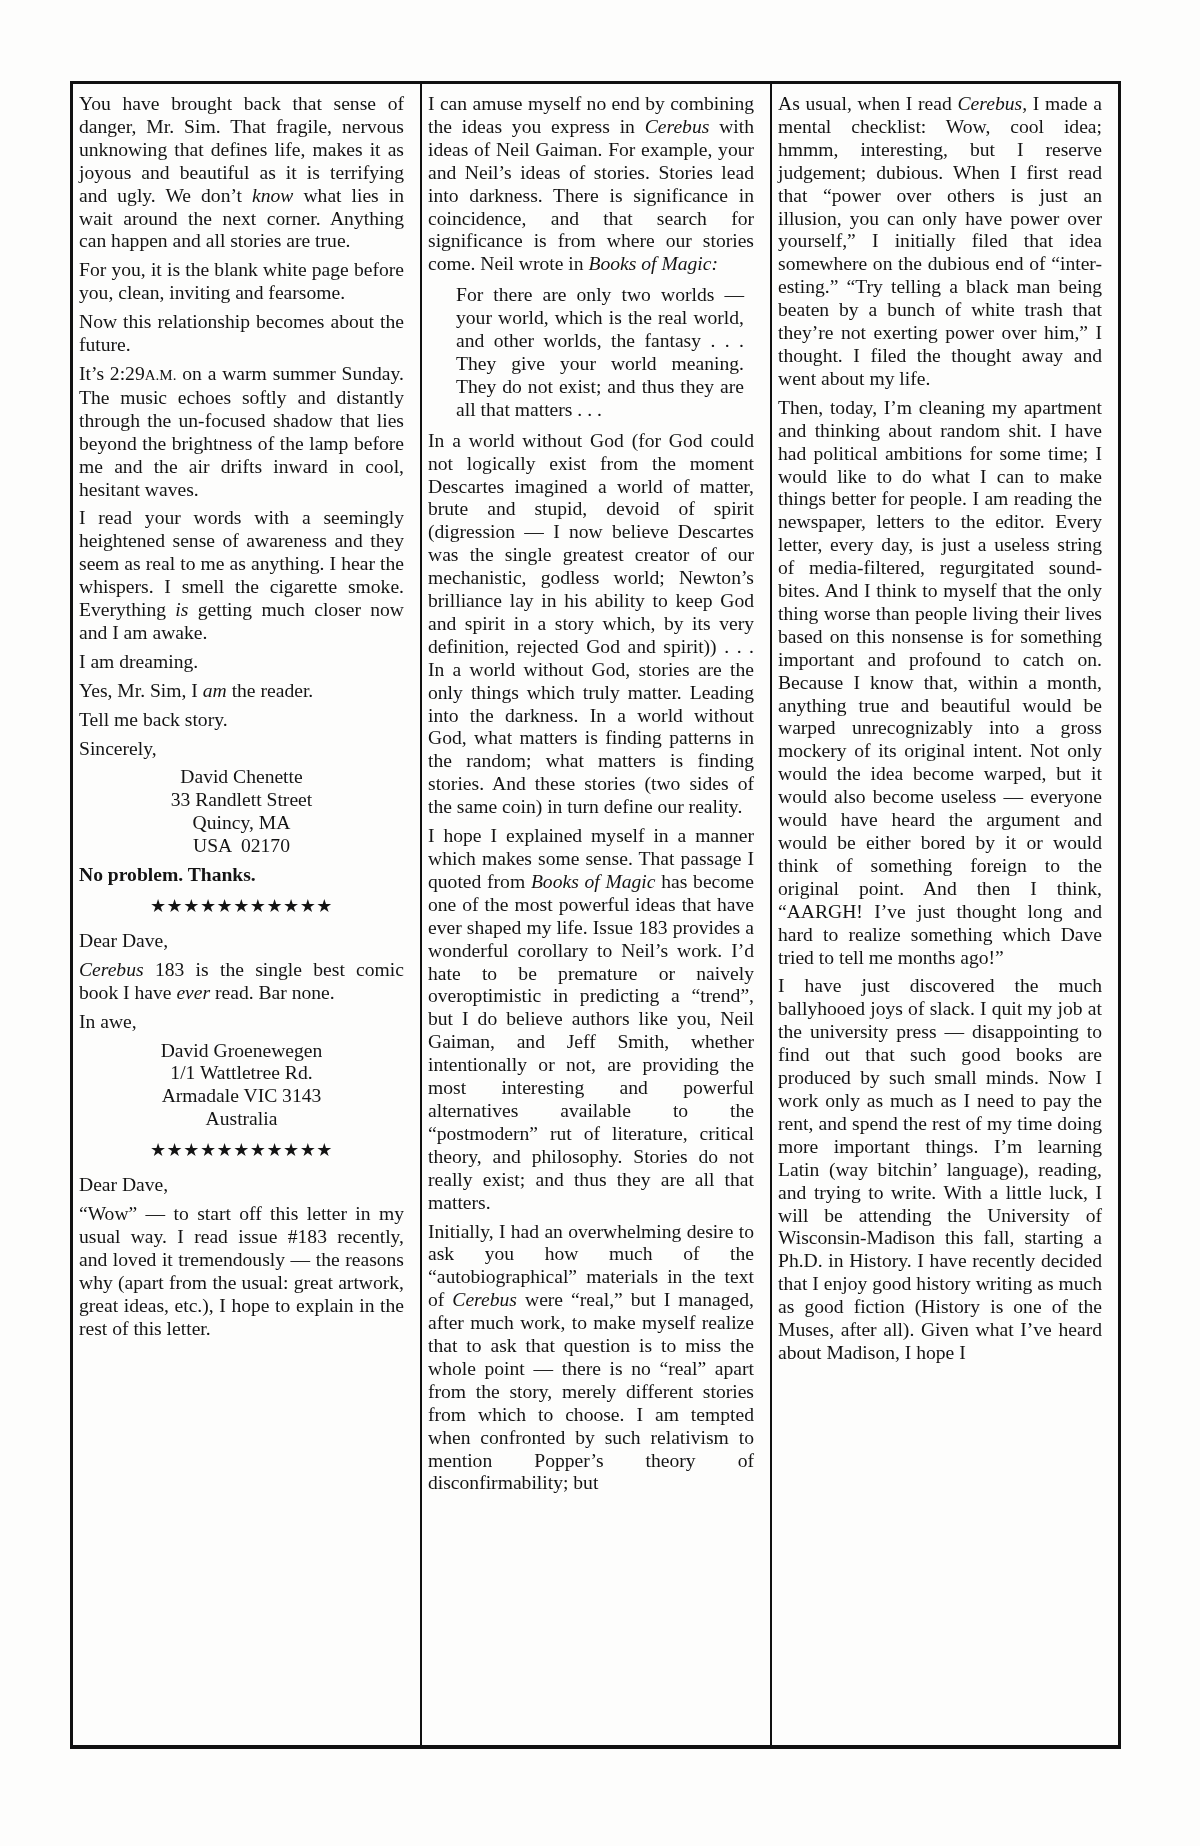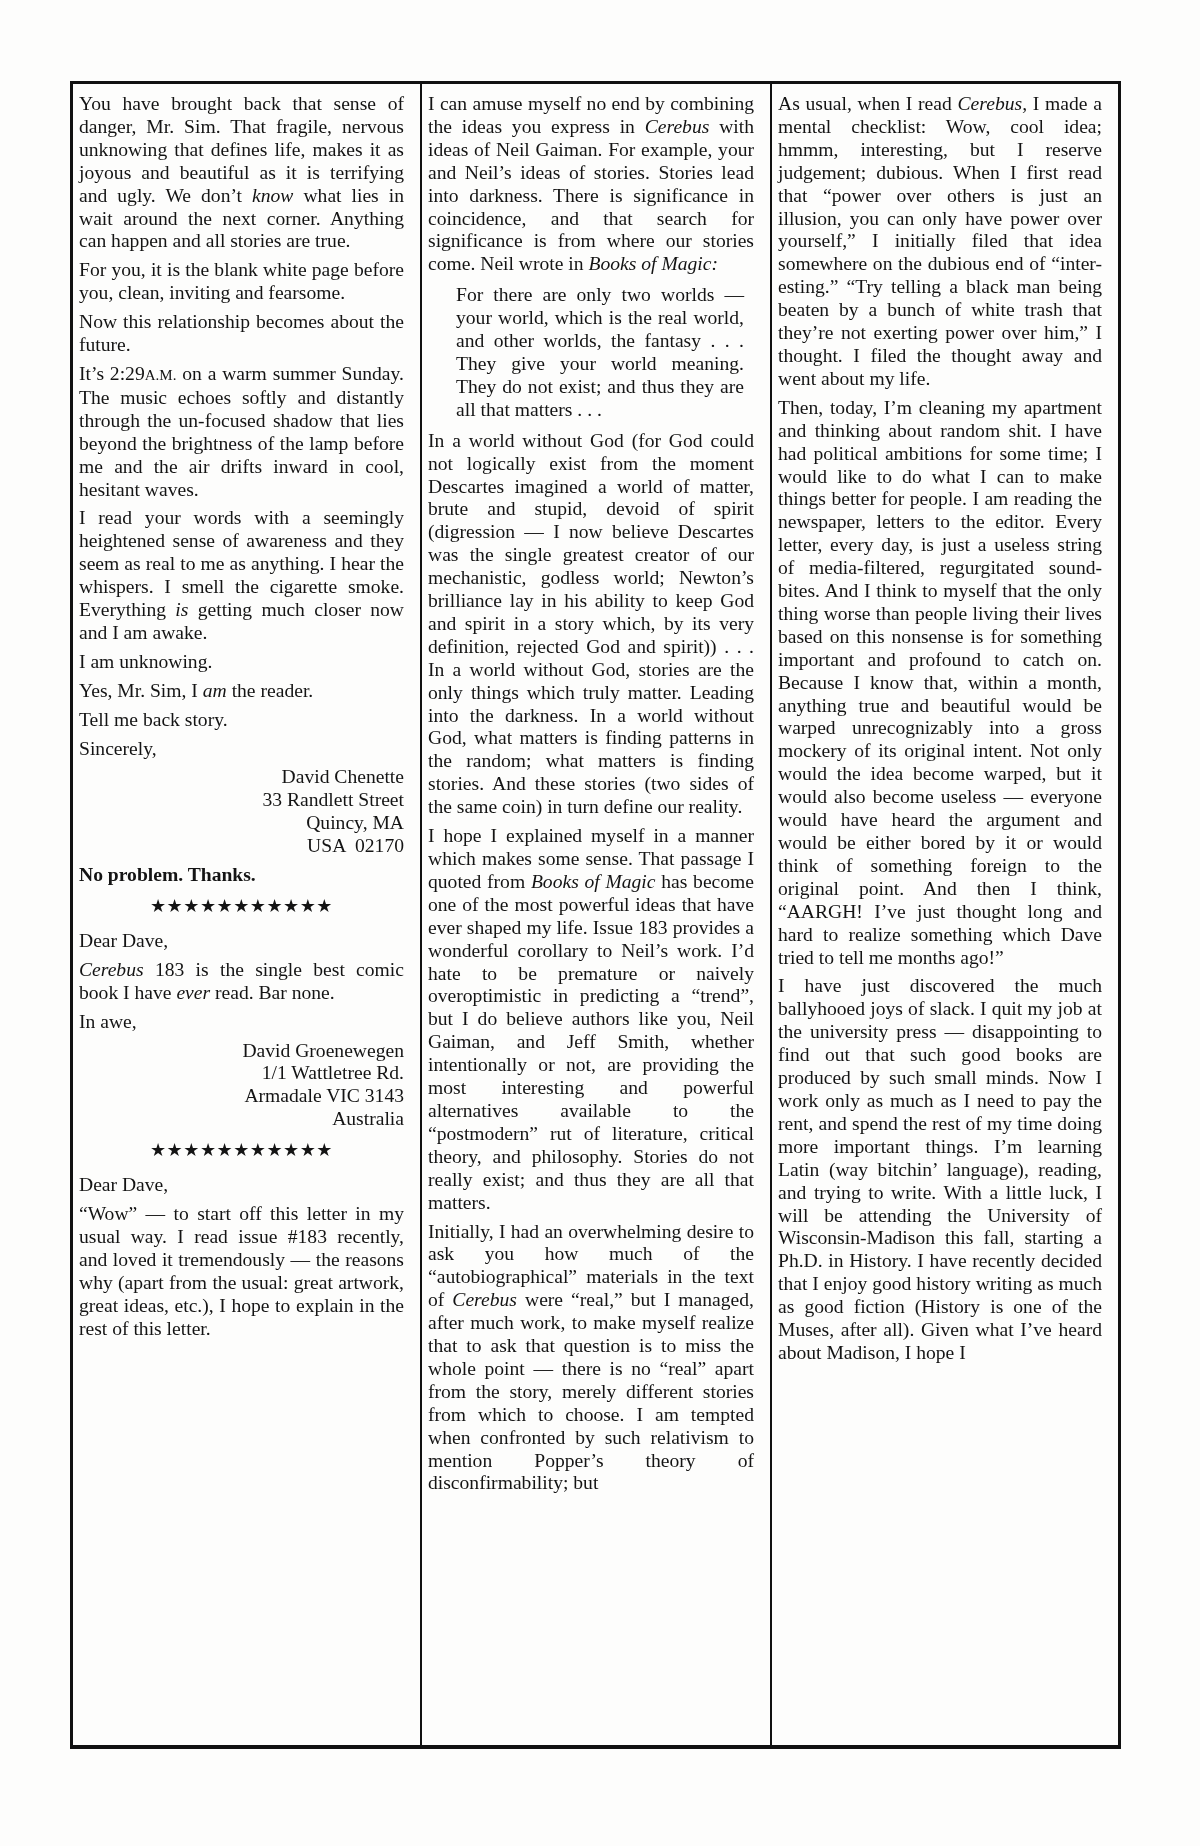--- a/index.html
+++ b/index.html
@@ -40,35 +40,35 @@
   .quote { margin: 8px 10px 8px 28px !important; }
   .stars {
     text-align: center !important;
     font-family: "DejaVu Sans", sans-serif;
     font-size: 18px;
     letter-spacing: 0.5px;
     margin: 8px 0 12px 0 !important;
   }
   i { font-style: italic; }
   .smallcaps { font-size: 15px; }
-  .addr { margin-bottom: 6px; text-align: right; }
+  .addr { margin-bottom: 6px; text-align: center; }
   .addr span { display: block; }
 </style>
 </head>
 <body>
 
 <div class="frame">
 
   <div class="col c1">
     <p><span>You have brought back that sense of danger, Mr. Sim. That fragile, nervous unknowing that defines life, makes it as joyous and beautiful as it is terrifying and ugly. We don’t </span><i>know</i><span> what lies in wait around the next corner. Anything can happen and all stories are true.</span></p>
     <p>For you, it is the blank white page before you, clean, inviting and fearsome.</p>
     <p>Now this relationship becomes about the future.</p>
     <p><span>It’s 2:29</span><span class="smallcaps">A.M.</span><span> on a warm summer Sunday. The music echoes softly and distantly through the un-focused shadow that lies beyond the brightness of the lamp before me and the air drifts inward in cool, hesitant waves.</span></p>
     <p><span>I read your words with a seemingly heightened sense of awareness and they seem as real to me as anything. I hear the whispers. I smell the cigarette smoke. Everything </span><i>is</i><span> getting much closer now and I am awake.</span></p>
-    <p class="left">I am unknowing.</p>
+    <p class="left">I am dreaming.</p>
     <p class="left"><span>Yes, Mr. Sim, I </span><i>am</i><span> the reader.</span></p>
     <p class="left">Tell me back story.</p>
     <p class="left">Sincerely,</p>
     <p class="addr">
       <span>David Chenette</span>
       <span>33 Randlett Street</span>
       <span>Quincy, MA</span>
       <span style="white-space:pre">USA  02170</span>
     </p>
     <p class="bold left">No problem. Thanks.</p>

